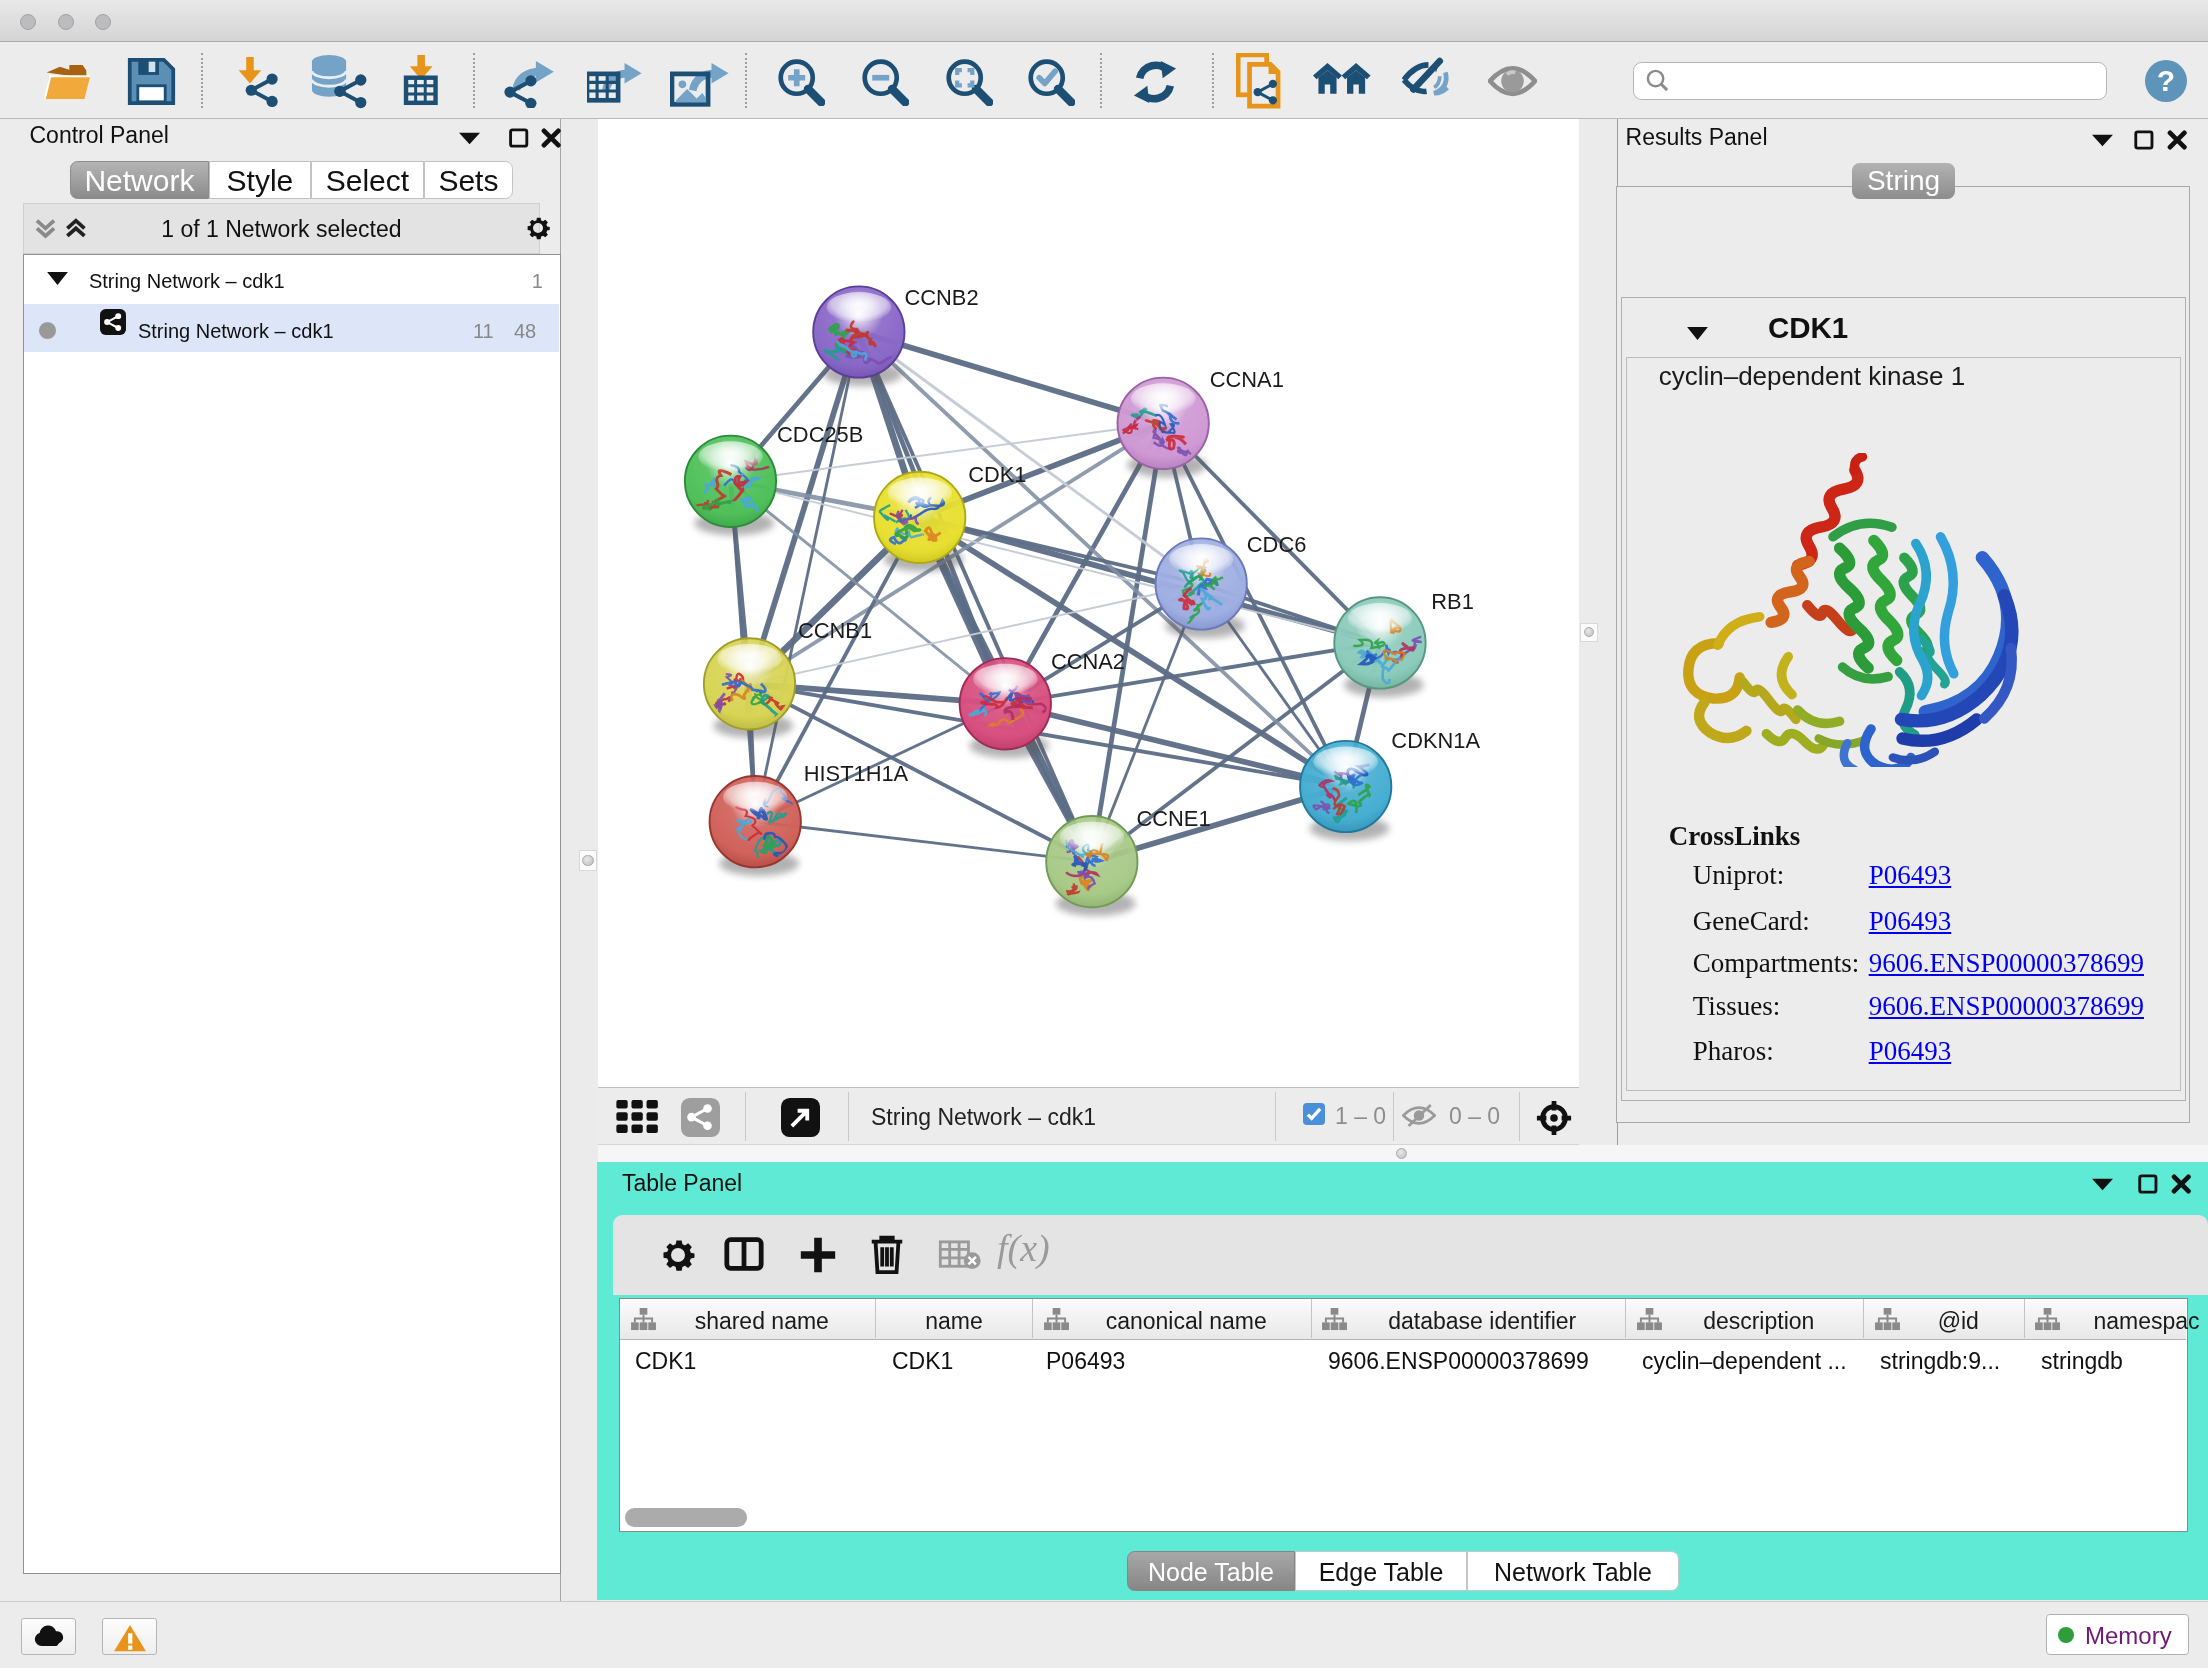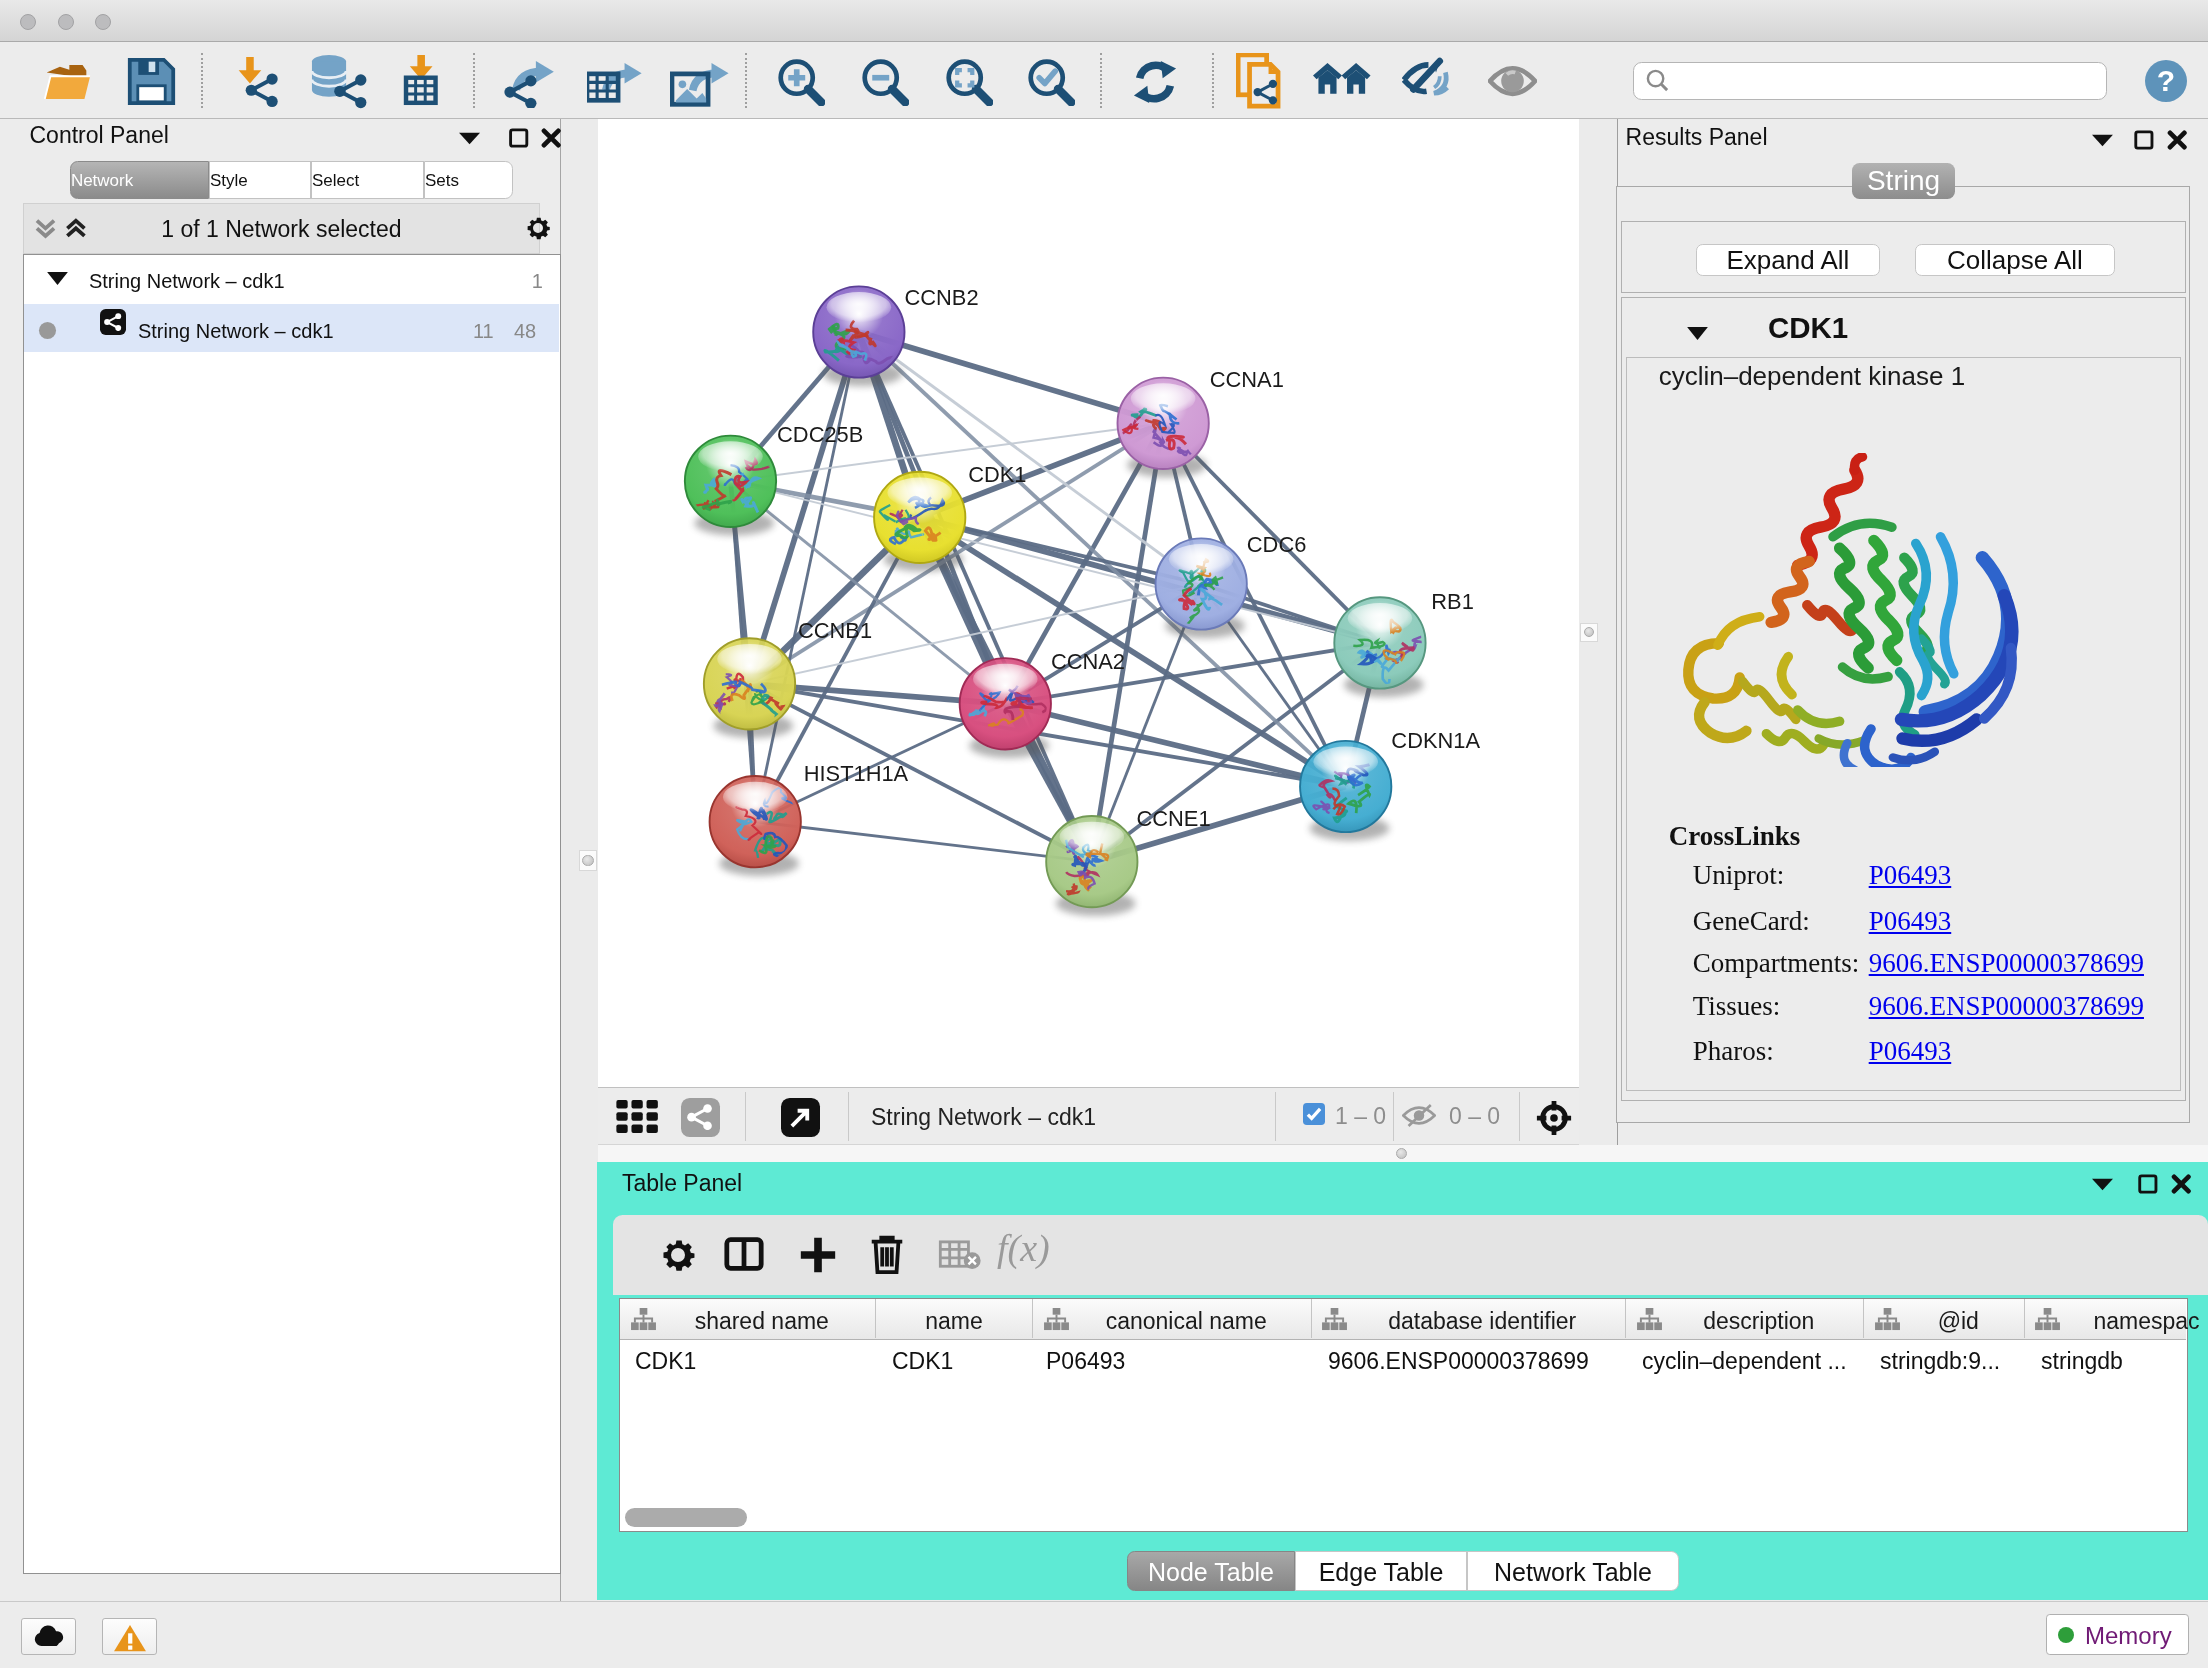--- a/index.html
+++ b/index.html
@@ -7,21 +7,21 @@
 .titlebar { left:0; top:0; width:2208px; height:42px; background:linear-gradient(#e9e9e9,#d4d4d4); border-bottom:1px solid #aaa; }
 .tl { position:absolute; top:14.3px; width:16px; height:16px; border-radius:50%; background:#bcbcbe; border:1px solid #a2a2a4; }
 .title { position:absolute; top:7.6px; width:100%; text-align:center; font-size:25px; font-weight:400; color:#333; }
 .toolbar { left:0; top:42px; width:2208px; height:77px; background:#ececec; border-bottom:1.9px solid #b9b9b9; }
 .vsep { position:absolute; top:11.4px; height:55px; width:0; border-left:2.9px dotted #9f9f9f; }
 .search { position:absolute; left:1633px; top:20px; width:474px; height:38px; background:#fff; border:1.9px solid #b5b5b5; border-radius:8.6px; }
 .help { position:absolute; left:2145px; top:18px; width:42px; height:42px; border-radius:50%; background:#5e93ba; color:#fff; font-size:30px; font-weight:bold; text-align:center; line-height:42px; }
 
 .cpanel { left:1.9px; top:119px; width:559px; height:1482px; background:#ececec; border-right:1.9px solid #a5a5a5; }
 .phead { font-size:23px; color:#111; }
-.tab { position:absolute; height:38px; font-size:17px; text-align:left; line-height:38px; background:#fff; border:1px solid #c2c2c2; color:#111; }
+.tab { position:absolute; height:38px; font-size:30px; text-align:center; line-height:38px; background:#fff; border:1px solid #c2c2c2; color:#111; }
 .tabsel { background:linear-gradient(#b5b5b5,#8b8b8b); color:#fff; border-color:#8b8b8b; }
 .subbar { position:absolute; left:21px; top:84px; width:517px; height:51px; background:#e3e3e3; border:1px solid #d0d0d0; }
 .listbox { position:absolute; left:21px; top:135px; width:538px; height:1320px; background:#fff; border:1.9px solid #919191; }
 .selrow { position:absolute; left:0; top:49px; width:535px; height:48px; background:#dce6f8; }
 
 .canvas { left:598px; top:119px; width:981px; height:968px; background:#fff; }
 .cbar { left:598px; top:1087px; width:981px; height:58px; background:#ececec; border-top:1px solid #c0c0c0; border-bottom:1px solid #d5d5d5; }
 .cbsep { position:absolute; top:3.8px; height:49px; width:0; border-left:1px solid #c9c9c9; }
 .vsplit { left:561px; top:119px; width:37px; height:1482px; background:#ebebeb; }
 .vsplit2 { left:1579px; top:119px; width:38px; height:1026px; background:#ebebeb; }
@@ -649,24 +649,20 @@
 
 <div class="abs rpanel">
   <div class="phead abs" style="left:7.6px;top:4.8px">Results Panel</div>
   <svg style="position:absolute;left:474px;top:11.4px" width="99" height="21" viewBox="0 0 104 22">
     <path d="M0 5 L22 5 L11 17 Z" fill="#111"></path>
     <rect x="46" y="2" width="17" height="17" fill="none" stroke="#111" stroke-width="3" rx="2"></rect>
     <path d="M82 3 L97 18 M97 3 L82 18" stroke="#111" stroke-width="5" stroke-linecap="round"></path>
   </svg>
   <div class="rbox" style="background:#ececec"></div>
   <div class="stringtab">String</div>
-  <div class="abs" style="left:2.9px;top:102px;width:565px;height:72px;border:1px solid #b0b0b0">
-    <div class="btn" style="left:74px;top:22px;width:184px">Expand All</div>
-    <div class="btn" style="left:293px;top:22px;width:200px">Collapse All</div>
-  </div>
   <div class="abs" style="left:2.9px;top:178px;width:565px;height:804px;border:1px solid #b0b0b0">
     <svg style="position:absolute;left:64px;top:27px" width="23" height="17" viewBox="0 0 24 18">
         <path d="M1 2 L23 2 L12 16 Z" fill="#111"></path>
       </svg>
     <div style="position:absolute;left:146px;top:13.3px;font-size:29.5px;font-weight:bold;color:#111">CDK1</div>
     <div class="abs" style="left:3.8px;top:59px;width:555px;height:734px;border:1px solid #bcbcbc">
       <div style="position:absolute;left:32px;top:2.9px;font-size:26px;color:#1a1a1a">cyclin–dependent kinase 1</div>
       <svg style="position:absolute;left:49px;top:95px" width="352" height="314" viewBox="0 0 370 330">
           <path d="M128 118 q22 -4 12 -20 q-10 -16 12 -20 q22 -4 12 -20 q-10 -16 12 -20 q22 -4 12 -20" fill="none" stroke="#cd2516" stroke-width="12" stroke-linecap="round" stroke-linejoin="round"></path>
           <path d="M188 18 q-2 -12 8 -14" fill="none" stroke="#c92014" stroke-width="10" stroke-linecap="round" stroke-linejoin="round"></path>

